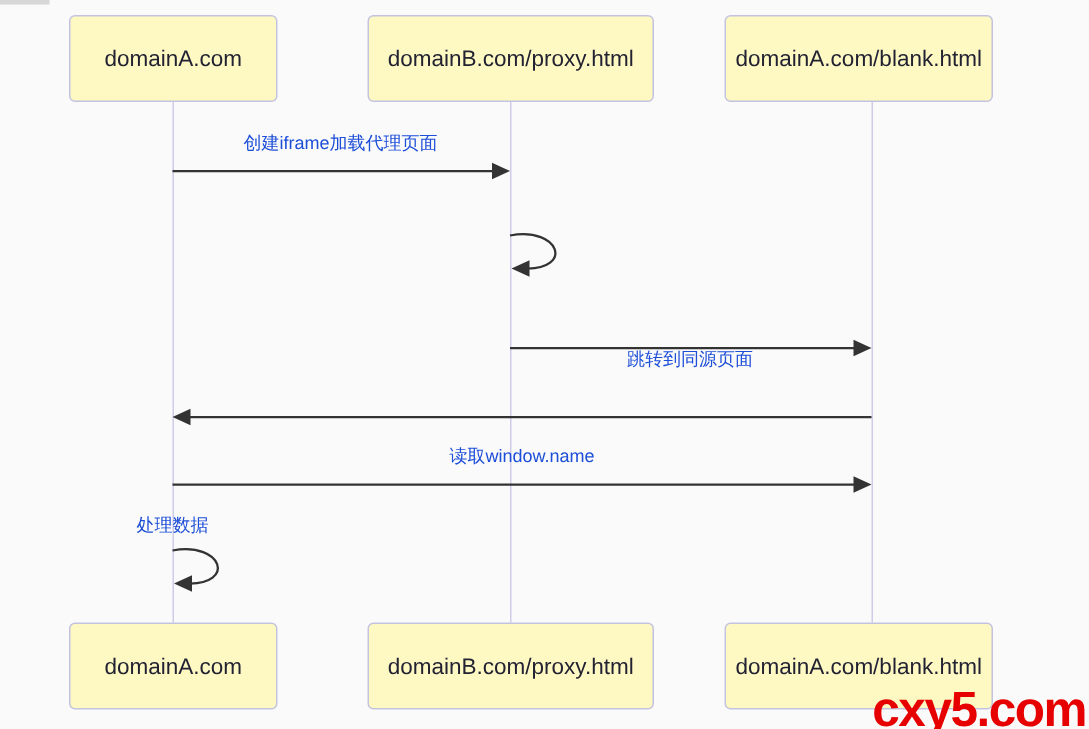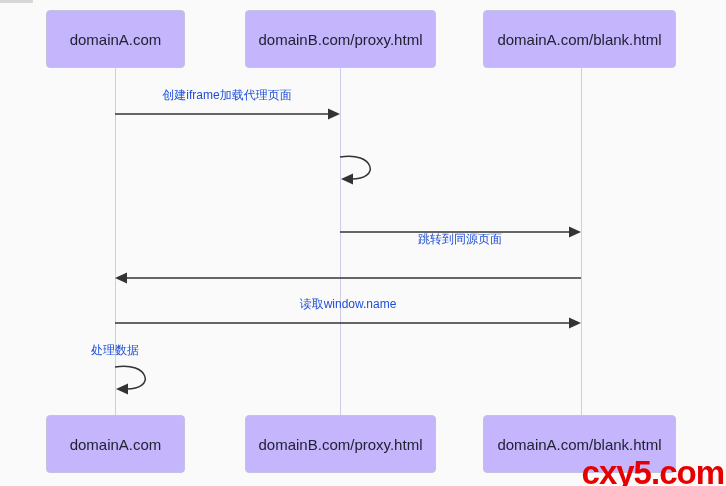--- a/index.html
+++ b/index.html
@@ -17,34 +17,34 @@
   .artifact {
     position: absolute;
     left: 0; top: 0;
     width: 33px; height: 3px;
     background: #c7c7c7;
     opacity: .7;
   }
   .actor {
     position: absolute;
     height: 58px;
-    background: #c4b5fd;
+    background: #fef9c3;
     border: 1px solid #c3c3e0;
     border-radius: 4px;
     display: flex;
     align-items: center;
     justify-content: center;
     font-size: 15px;
     color: #222233;
     box-sizing: border-box;
     white-space: nowrap;
   }
   .actor.a1 { left: 46px;  width: 139px; }
   .actor.a2 { left: 245px; width: 191px; align-items: center; }
-  .actor.a3 { left: 483px; width: 193px; }
+  .actor.a3 { left: 483px; width: 179px; }
   .actor.top { top: 10px; }
   .actor.bottom { top: 415px; }
   .lifeline {
     position: absolute;
     top: 68px;
     width: 1px;
     height: 347px;
     background: #cfccea;
   }
   .lifeline.l1 { left: 115px; }

